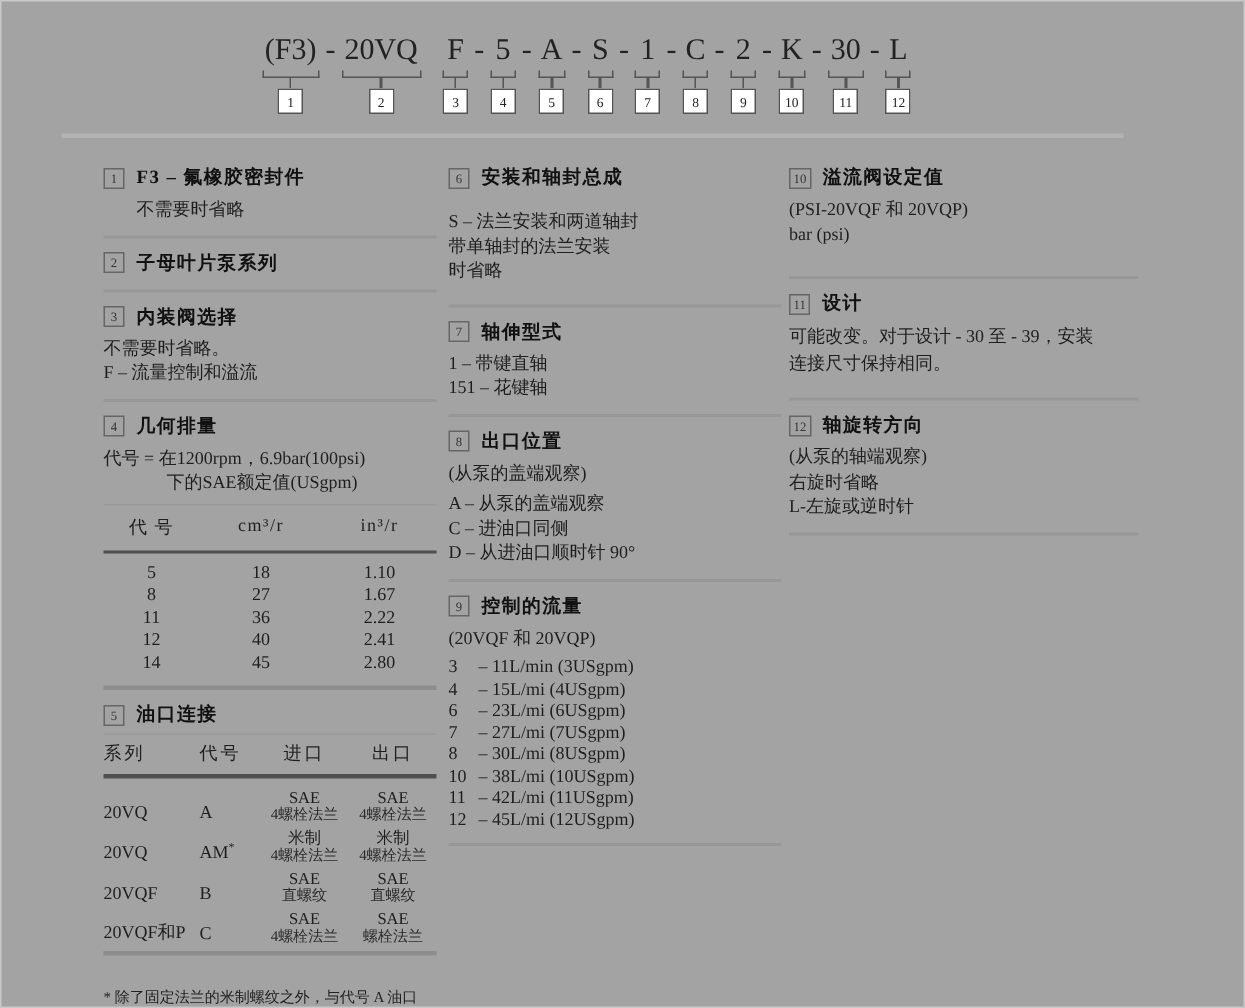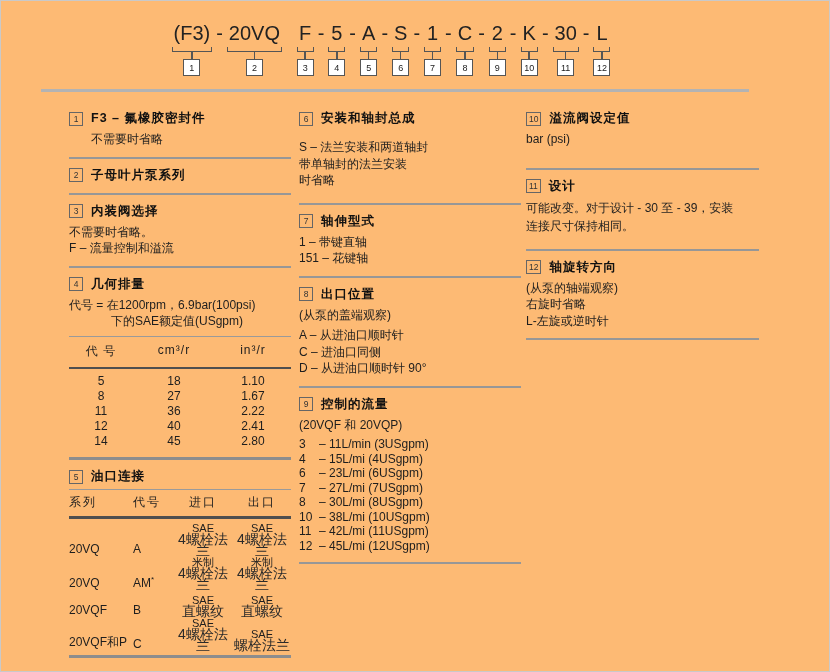--- a/index.html
+++ b/index.html
@@ -2,22 +2,22 @@
 <html><head>
 <meta charset="utf-8">
 <style>
   * { margin:0; padding:0; box-sizing:border-box; }
   html,body { width:830px; height:672px; }
   body {
     font-family:"Liberation Sans","DejaVu Sans",sans-serif;
     color:#1e1e1e; background:#f6f6f6; overflow:hidden; position:relative;
   }
   .page {
-    position:absolute; inset:0; background:#fdba74;
-    border:1px solid #c9c9c9; overflow:hidden;
+    position:absolute; inset:0; background:#a3a3a3;
+    border:1px solid #c9c9c9; overflow:hidden;font-family:Liberation Serif, serif;
   }
 
   
   .code-area { margin-top:20px; display:flex; justify-content:center; padding-right:48px; }
   .code-row { display:flex; align-items:flex-start; }
   .seg { display:flex; flex-direction:column; align-items:center; margin:0 2px; }
   .seg-label { font-size:20px; line-height:25px; white-space:nowrap; padding:0 2px; color:#222; }
   .seg-bracket {
     align-self:stretch; height:5px; margin-top:1px;
     border-left:1.5px solid #555; border-right:1.5px solid #555; border-bottom:1.5px solid #555;
@@ -67,21 +67,21 @@
   
   .t5-row { display:flex; align-items:flex-end; }
   .t5-c1 { width:64px; text-align:left; }
   .t5-c2 { width:40px; text-align:left; }
   .t5-c3 { width:60px; text-align:center; }
   .t5-c4 { width:58px; text-align:center; }
   .t5-head { padding:4px 0 5px; letter-spacing:2px; }
   .t5-body { padding:3px 0 4px; }
   .t5-body .t5-row { min-height:27px; }
   .cell-main { font-size:11px; line-height:12px; }
-  .cell-sub  { font-size:14px; line-height:11px; color:#2a2a2a; }
+  .cell-sub  { font-size:10px; line-height:11px; color:#2a2a2a; }
   .sup { font-size:8px; vertical-align:super; }
   .footnote { font-size:10px; line-height:13.5px; margin-top:22px; color:#222; }
 
   
   .kv-row { display:flex; line-height:14.5px; }
   .kv-num { width:20px; flex:0 0 auto; }
   .pairs { display:flex; margin-top:4px; }
   .pairs-col1 { width:112px; }
   .pairs-col1 .line, .pairs-col2 .line { line-height:16px; }
   .gap4 { height:4px; } .gap6 { height:6px; } .gap8 { height:8px; }
@@ -356,21 +356,21 @@
       <div class="line">151 – 花键轴</div>
 
       <div class="divider"></div>
 
       <div class="sec-head">
         <span class="sec-num">8</span>
         <span class="sec-title">出口位置</span>
       </div>
       <div class="line">(从泵的盖端观察)</div>
       <div class="gap4"></div>
-      <div class="line">A – 从进油口顺时针</div>
+      <div class="line">A – 从泵的盖端观察</div>
       <div class="line">C – 进油口同侧</div>
       <div class="line">D – 从进油口顺时针 90°</div>
 
       <div class="divider"></div>
 
       <div class="sec-head">
         <span class="sec-num">9</span>
         <span class="sec-title">控制的流量</span>
       </div>
       <div class="line">(20VQF 和 20VQP)</div>
@@ -411,20 +411,21 @@
       <div class="divider"></div>
 
     </div>
 
     <div class="col col-right">
 
       <div class="sec-head">
         <span class="sec-num">10</span>
         <span class="sec-title">溢流阀设定值</span>
       </div>
+      <div class="line">(PSI-20VQF 和 20VQP)</div>
       <div class="line">bar (psi)</div>
       <div class="pairs">
       </div>
 
       <div class="divider" style="margin-top:16px"></div>
 
       <div class="sec-head">
         <span class="sec-num">11</span>
         <span class="sec-title">设计</span>
       </div>

